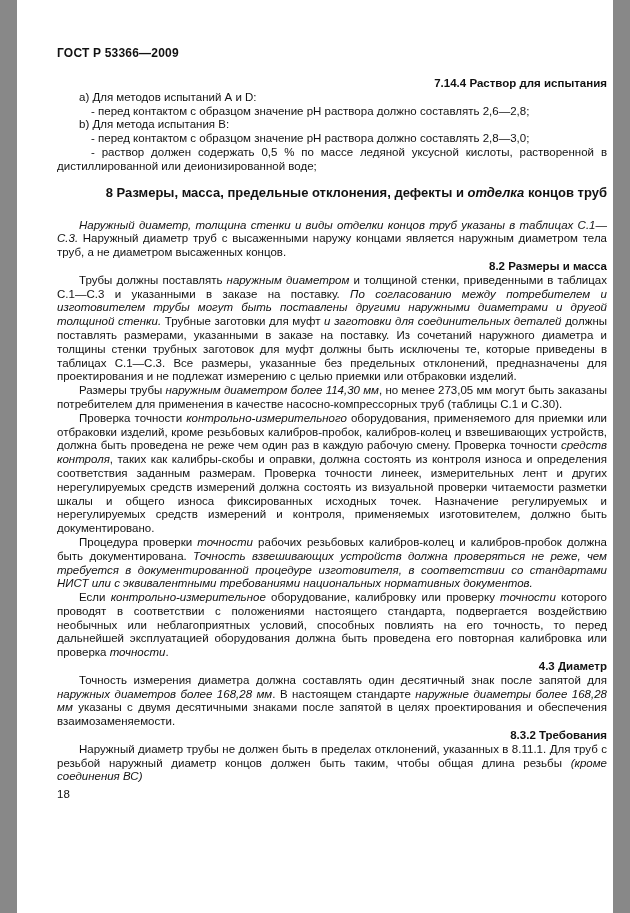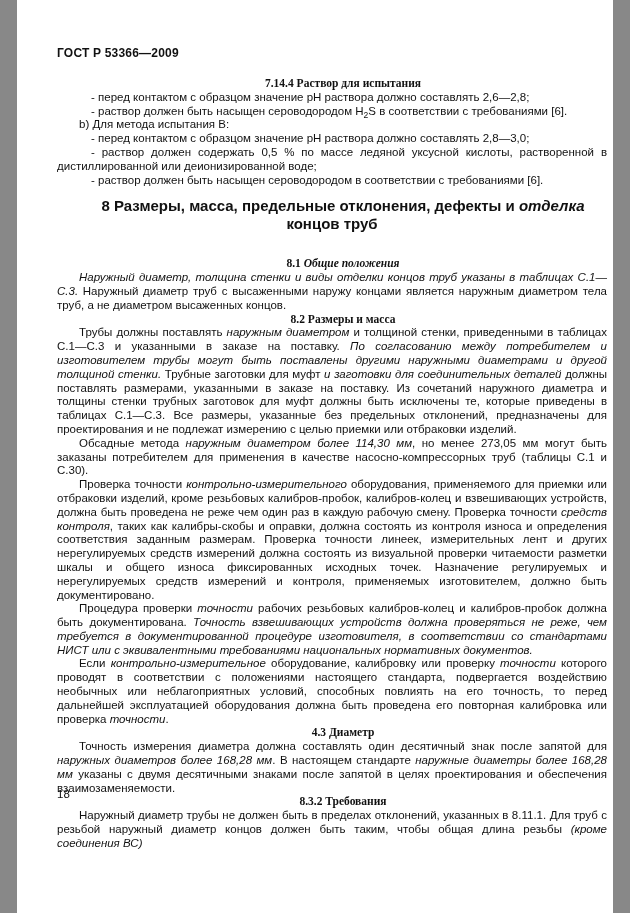--- a/index.html
+++ b/index.html
@@ -12,53 +12,51 @@
     position:absolute;top:46px;left:40px;
     font-size:12px;font-weight:bold;letter-spacing:.2px;
   }
   .doc-body{
     position:absolute;top:77px;left:40px;width:550px;
     font-size:11.5px;line-height:13.8px;text-align:justify;
   }
   .doc-body p,.doc-body h2,.doc-body h3{margin:0;padding:0;font-size:inherit;}
   .doc-body p{text-indent:22px;}
   .doc-body p.dash{text-indent:34px;}
-  .doc-body h3{text-indent:22px;text-align:center;font-weight:normal;font-family:Liberation Serif, serif;}
+  .doc-body h3{text-indent:22px;text-align:right;font-weight:normal;}
   .doc-body h2{
-    font-size:15px;line-height:18px;text-indent:22px;text-align:center;
-    margin:10px 0 24px 0;font-weight:normal;
+    font-size:13px;line-height:18px;text-indent:22px;text-align:right;
+    margin:10px 0 17px 0;font-weight:normal;
   }
   .doc-body .b{font-weight:bold;}
   .doc-body .i{font-style:italic;}
   .doc-body .bi{font-weight:bold;font-style:italic;}
   .doc-body sub{font-size:8.5px;line-height:0;}
   .page-number{
     position:absolute;left:40px;top:788px;font-size:11.5px;
   }
 </style>
 </head>
 <body>
 
 <div class="page">
   <div class="doc-header">ГОСТ Р 53366—2009</div>
 
   <div class="doc-body" id="doc-body">
       <h3 class="heading"><span class="b">7.14.4 Раствор для испытания</span></h3>
+      <p class="para"><span>a) Для методов испытаний А и D:</span></p>
       <p class="dash"><span>- перед контактом с образцом значение рН раствора должно составлять 2,6—2,8;</span></p>
-      <p class="dash"><span>- раствор должен быть насыщен сероводородом H</span><sub>2</sub><span>S в соответствии с требованиями [6].</span></p>
       <p class="para"><span>b) Для метода испытания В:</span></p>
       <p class="dash"><span>- перед контактом с образцом значение рН раствора должно составлять 2,8—3,0;</span></p>
       <p class="dash"><span>- раствор должен содержать 0,5 % по массе ледяной уксусной кислоты, растворенной в дистиллированной или деионизированной воде;</span></p>
-      <p class="dash"><span>- раствор должен быть насыщен сероводородом в соответствии с требованиями [6].</span></p>
       <h2 class="title"><span class="b">8 Размеры, масса, предельные отклонения, дефекты и </span><span class="bi">отделка</span><span class="b"> концов труб</span></h2>
-      <h3 class="heading"><span class="b">8.1 </span><span class="bi">Общие положения</span></h3>
       <p class="para"><span class="i">Наружный диаметр, толщина стенки и виды отделки концов труб указаны в таблицах С.1—С.3.</span><span> Наружный диаметр труб с высаженными наружу концами является наружным диаметром тела труб, а не диаметром высаженных концов.</span></p>
       <h3 class="heading"><span class="b">8.2 Размеры и масса</span></h3>
       <p class="para"><span>Трубы должны поставлять </span><span class="i">наружным диаметром</span><span> и толщиной стенки, приведенными в таблицах С.1—С.3 и указанными в заказе на поставку. </span><span class="i">По согласованию между потребителем и изготовителем трубы могут быть поставлены другими наружными диаметрами и другой толщиной стенки.</span><span> Трубные заготовки для муфт </span><span class="i">и заготовки для соединительных деталей</span><span> должны поставлять размерами, указанными в заказе на поставку. Из сочетаний наружного диаметра и толщины стенки трубных заготовок для муфт должны быть исключены те, которые приведены в таблицах С.1—С.3. Все размеры, указанные без предельных отклонений, предназначены для проектирования и не подлежат измерению с целью приемки или отбраковки изделий.</span></p>
-      <p class="para"><span>Обсадные метода </span><span class="i">наружным диаметром более 114,30 мм</span><span>, но менее 273,05 мм могут быть заказаны потребителем для применения в качестве насосно-компрессорных труб (таблицы С.1 и С.30).</span></p>
+      <p class="para"><span>Размеры трубы </span><span class="i">наружным диаметром более 114,30 мм</span><span>, но менее 273,05 мм могут быть заказаны потребителем для применения в качестве насосно-компрессорных труб (таблицы С.1 и С.30).</span></p>
       <p class="para"><span>Проверка точности </span><span class="i">контрольно-измерительного</span><span> оборудования, применяемого для приемки или отбраковки изделий, кроме резьбовых калибров-пробок, калибров-колец и взвешивающих устройств, должна быть проведена не реже чем один раз в каждую рабочую смену. Проверка точности </span><span class="i">средств контроля</span><span>, таких как калибры-скобы и оправки, должна состоять из контроля износа и определения соответствия заданным размерам. Проверка точности линеек, измерительных лент и других нерегулируемых средств измерений должна состоять из визуальной проверки читаемости разметки шкалы и общего износа фиксированных исходных точек. Назначение регулируемых и нерегулируемых средств измерений и контроля, применяемых изготовителем, должно быть документировано.</span></p>
       <p class="para"><span>Процедура проверки </span><span class="i">точности</span><span> рабочих резьбовых калибров-колец и калибров-пробок должна быть документирована. </span><span class="i">Точность взвешивающих устройств должна проверяться не реже, чем требуется в документированной процедуре изготовителя, в соответствии со стандартами НИСТ или с эквивалентными требованиями национальных нормативных документов.</span></p>
       <p class="para"><span>Если </span><span class="i">контрольно-измерительное</span><span> оборудование, калибровку или проверку </span><span class="i">точности</span><span> которого проводят в соответствии с положениями настоящего стандарта, подвергается воздействию необычных или неблагоприятных условий, способных повлиять на его точность, то перед дальнейшей эксплуатацией оборудования должна быть проведена его повторная калибровка или проверка </span><span class="i">точности</span><span>.</span></p>
       <h3 class="heading"><span class="b">4.3 Диаметр</span></h3>
       <p class="para"><span>Точность измерения диаметра должна составлять один десятичный знак после запятой для </span><span class="i">наружных диаметров более 168,28 мм</span><span>. В настоящем стандарте </span><span class="i">наружные диаметры более 168,28 мм</span><span> указаны с двумя десятичными знаками после запятой в целях проектирования и обеспечения взаимозаменяемости.</span></p>
       <h3 class="heading"><span class="b">8.3.2 Требования</span></h3>
       <p class="para"><span>Наружный диаметр трубы не должен быть в пределах отклонений, указанных в 8.11.1. Для труб с резьбой наружный диаметр концов должен быть таким, чтобы общая длина резьбы </span><span class="i">(кроме соединения ВС)</span></p>
     </div>
 
   <div class="page-number">18</div>

